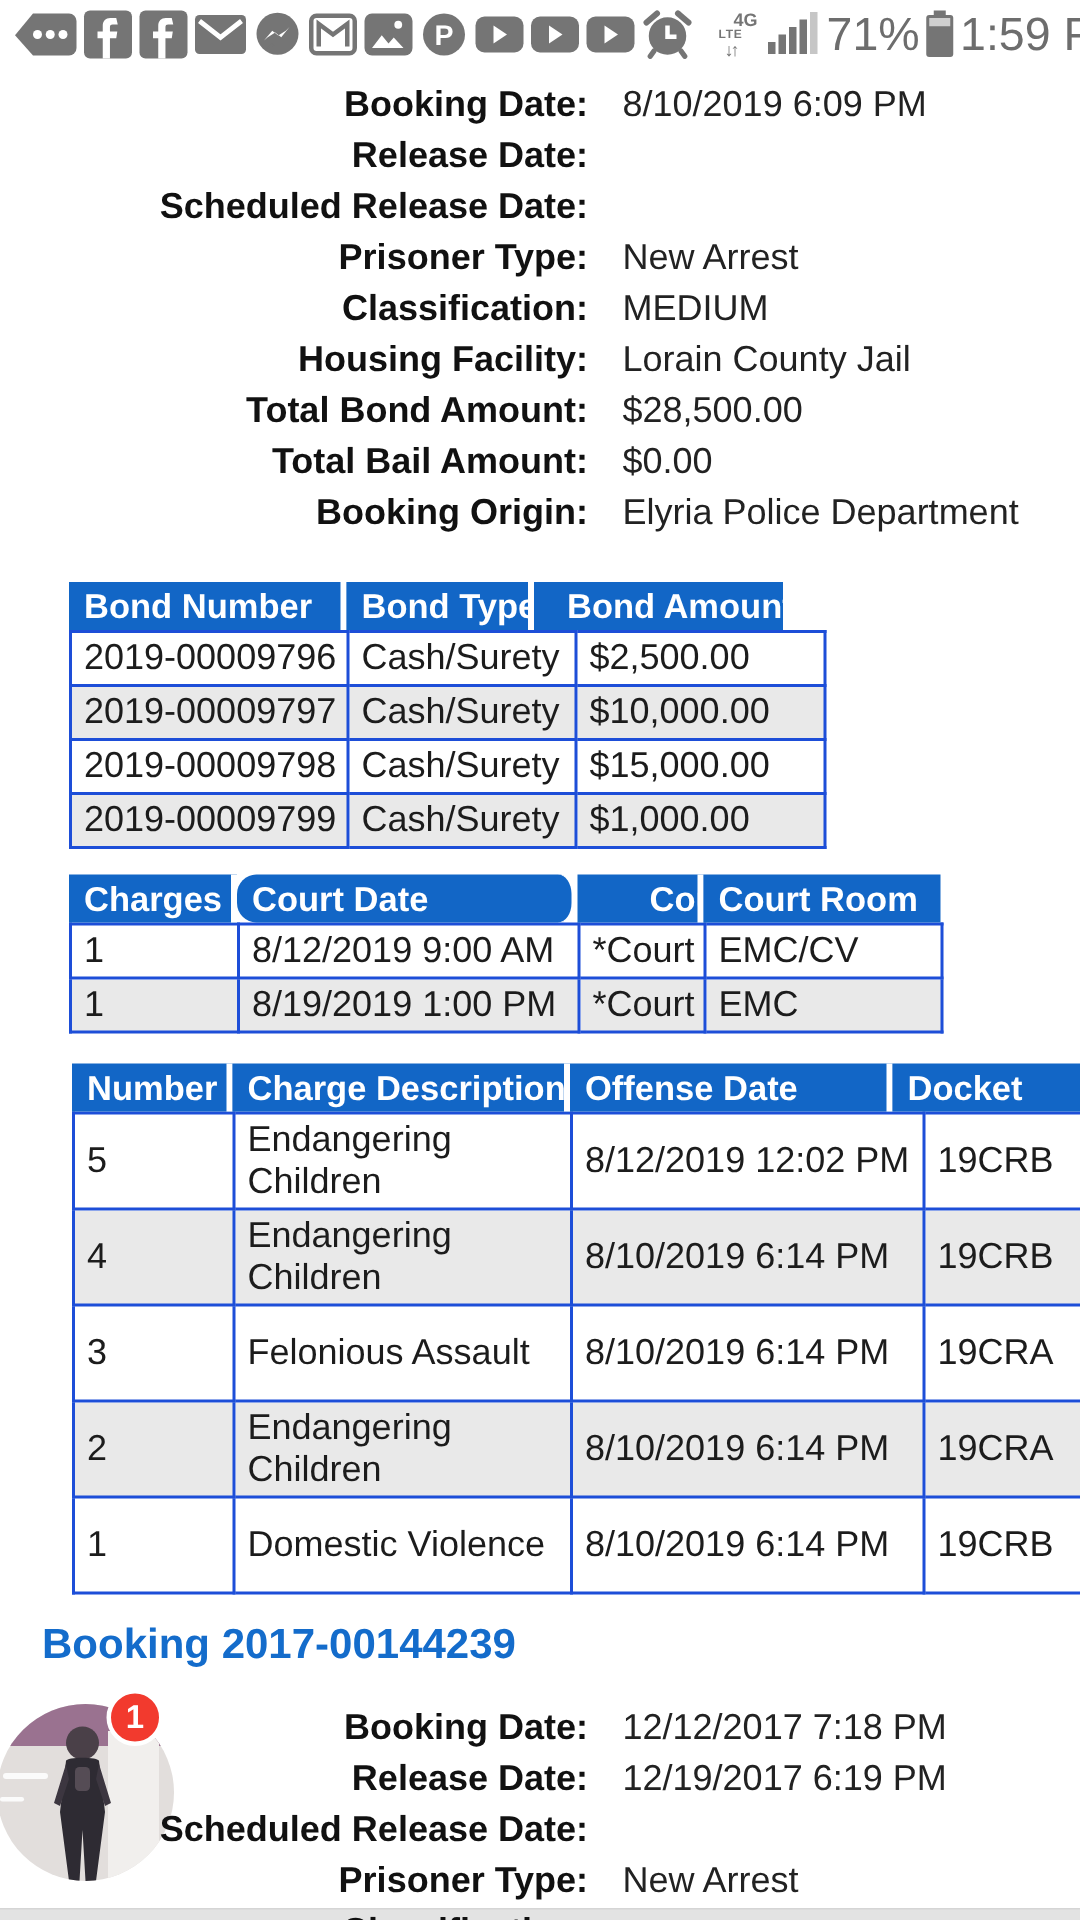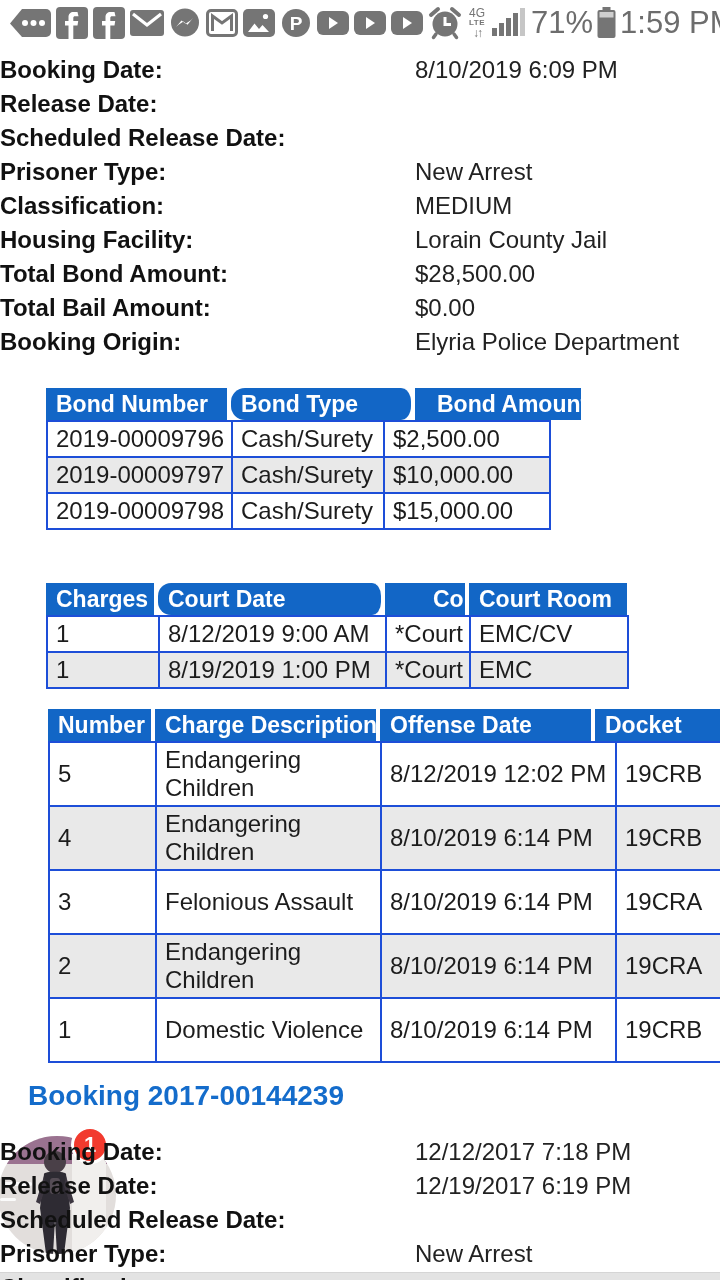--- a/index.html
+++ b/index.html
@@ -5,28 +5,28 @@
   html,body{margin:0;padding:0;background:#fff;}
   #page{position:relative;width:720px;height:1280px;overflow:hidden;background:#fff;
         font-family:"Liberation Sans","DejaVu Sans",sans-serif;color:#1a1a1a;}
 
   
   .statusbar{position:absolute;top:0;left:0;width:720px;height:46px;background:#fff;
              display:flex;align-items:center;gap:3px;padding:0 8px;box-sizing:border-box;}
   .statusbar svg{flex:0 0 auto;display:block;}
   .stxt{font-size:31px;color:#6d6d6d;line-height:46px;white-space:nowrap;}
   .net{display:flex;flex-direction:column;align-items:center;color:#757575;margin:0 3px;line-height:1;}
-  .net .n1{font-size:12px;font-weight:400;}
+  .net .n1{font-size:12px;font-weight:700;margin-left:20px;}
   .net .n2{font-size:8px;font-weight:700;letter-spacing:.5px;}
   .net .n3{font-size:12px;font-weight:700;letter-spacing:-2px;}
 
   
   .details{position:absolute;left:0;width:720px;display:grid;
            grid-template-columns:392px auto;column-gap:23px;}
-  .details .lbl{font-weight:700;text-align:left;font-size:24px;line-height:34px;color:#111;white-space:nowrap;}
+  .details .lbl{font-weight:700;text-align:right;font-size:24px;line-height:34px;color:#111;white-space:nowrap;}
   .details .val{font-size:24px;line-height:34px;color:#222;white-space:nowrap;}
 
   
   .tbl{position:absolute;}
   .thead{display:flex;}
   .thead .hc{box-sizing:border-box;background:#1266C6;color:#fff;font-weight:700;
              font-size:23px;line-height:32px;height:32px;padding-left:10px;white-space:nowrap;
              border-right:4px solid #fff;overflow:hidden;}
   .thead .hc:last-child{border-right:none;}
   table.data{border-collapse:collapse;table-layout:fixed;}
@@ -146,21 +146,21 @@
     <div class="val">$28,500.00</div>
     <div class="lbl">Total Bail Amount:</div>
     <div class="val">$0.00</div>
     <div class="lbl">Booking Origin:</div>
     <div class="val">Elyria Police Department</div>
   </div>
 
   <div class="tbl" style="left:46px;top:388px;">
     <div class="thead">
       <div class="hc" style="width:185px;">Bond Number</div>
-      <div class="hc" style="width:184px;border-radius:14px;">Bond Type</div>
+      <div class="hc" style="width:125px;">Bond Type</div>
       <div class="hc" style="width:166px;padding-left:22px;">Bond Amount</div>
     </div>
     <table class="data rows34" style="width:503px;">
       <colgroup>
           <col style="width:185px">
           <col style="width:152px">
           <col style="width:166px">
         </colgroup>
       <tbody>
           <tr>
@@ -170,20 +170,25 @@
       </tr>
       <tr class="alt">
         <td>2019-00009797</td>
         <td>Cash/Surety</td>
         <td>$10,000.00</td>
       </tr>
       <tr>
         <td>2019-00009798</td>
         <td>Cash/Surety</td>
         <td>$15,000.00</td>
+      </tr>
+      <tr class="alt">
+        <td>2019-00009799</td>
+        <td>Cash/Surety</td>
+        <td>$1,000.00</td>
       </tr>
     </tbody>
       </table>
   </div>
 
   <div class="tbl" style="left:46px;top:583px;">
     <div class="thead">
       <div class="hc" style="width:112px;">Charges</div>
       <div class="hc" style="width:227px;border-radius:13px;">Court Date</div>
       <div class="hc" style="width:84px;padding-left:48px;">Court</div>

